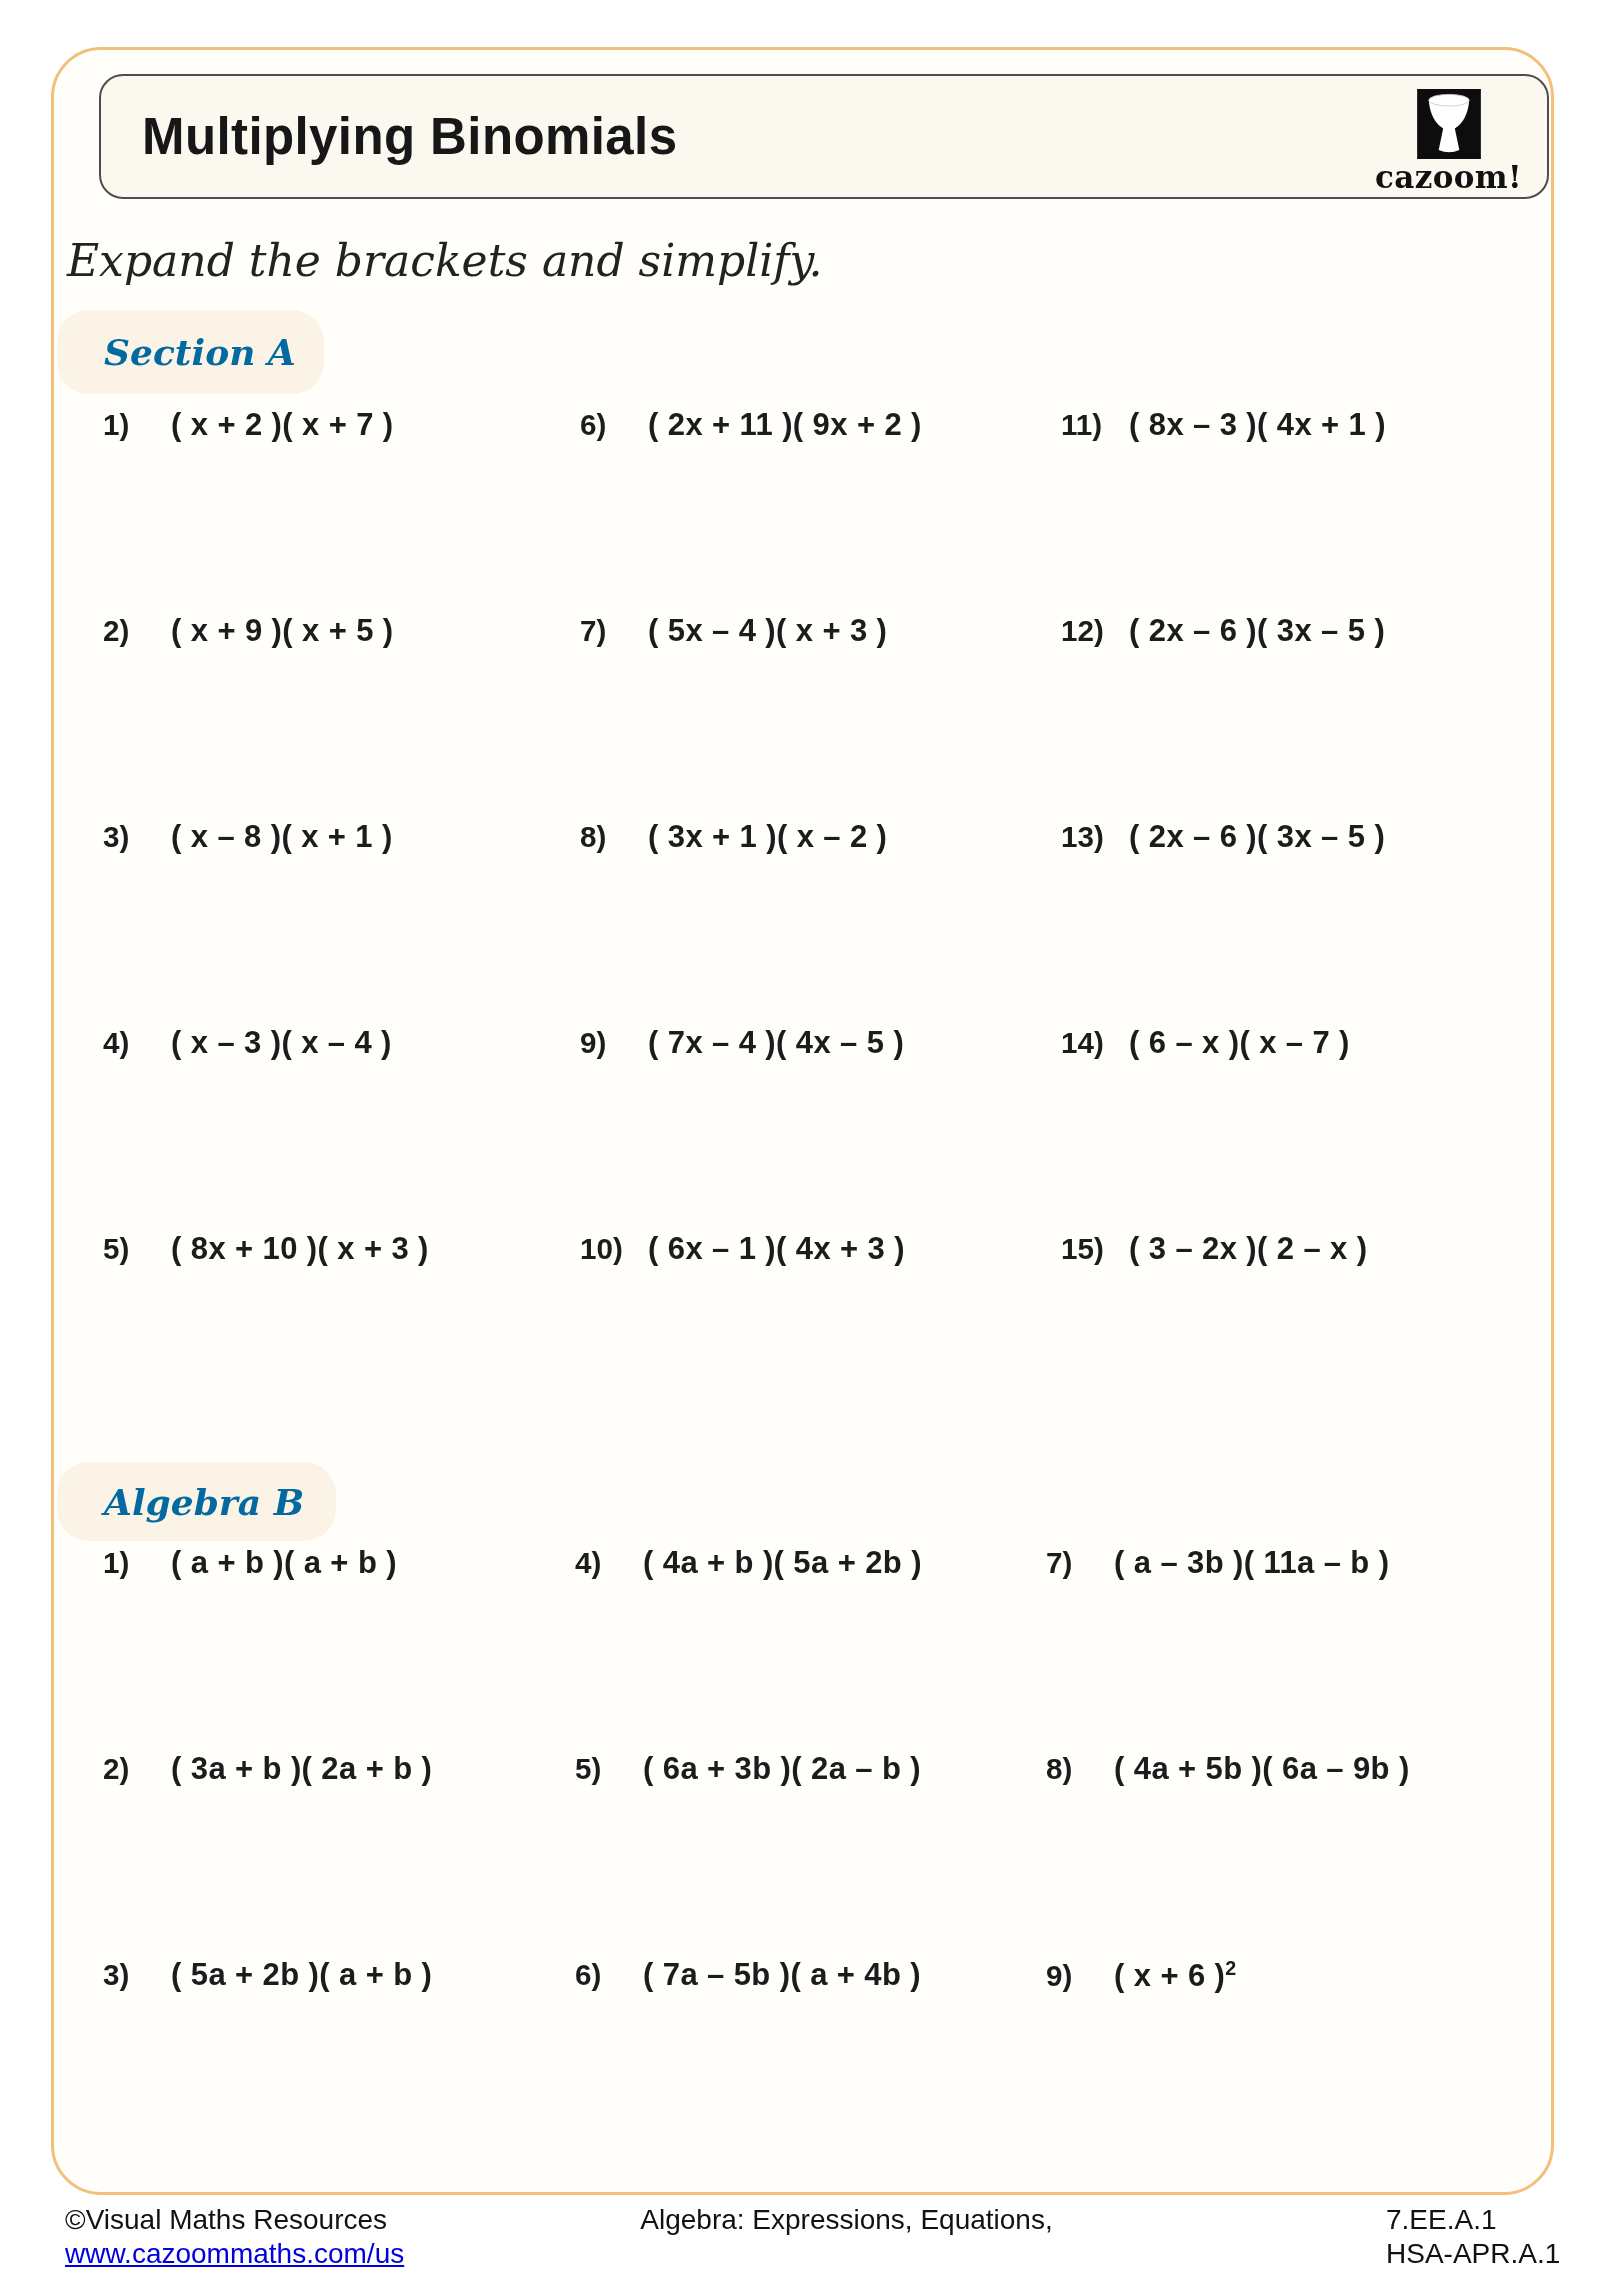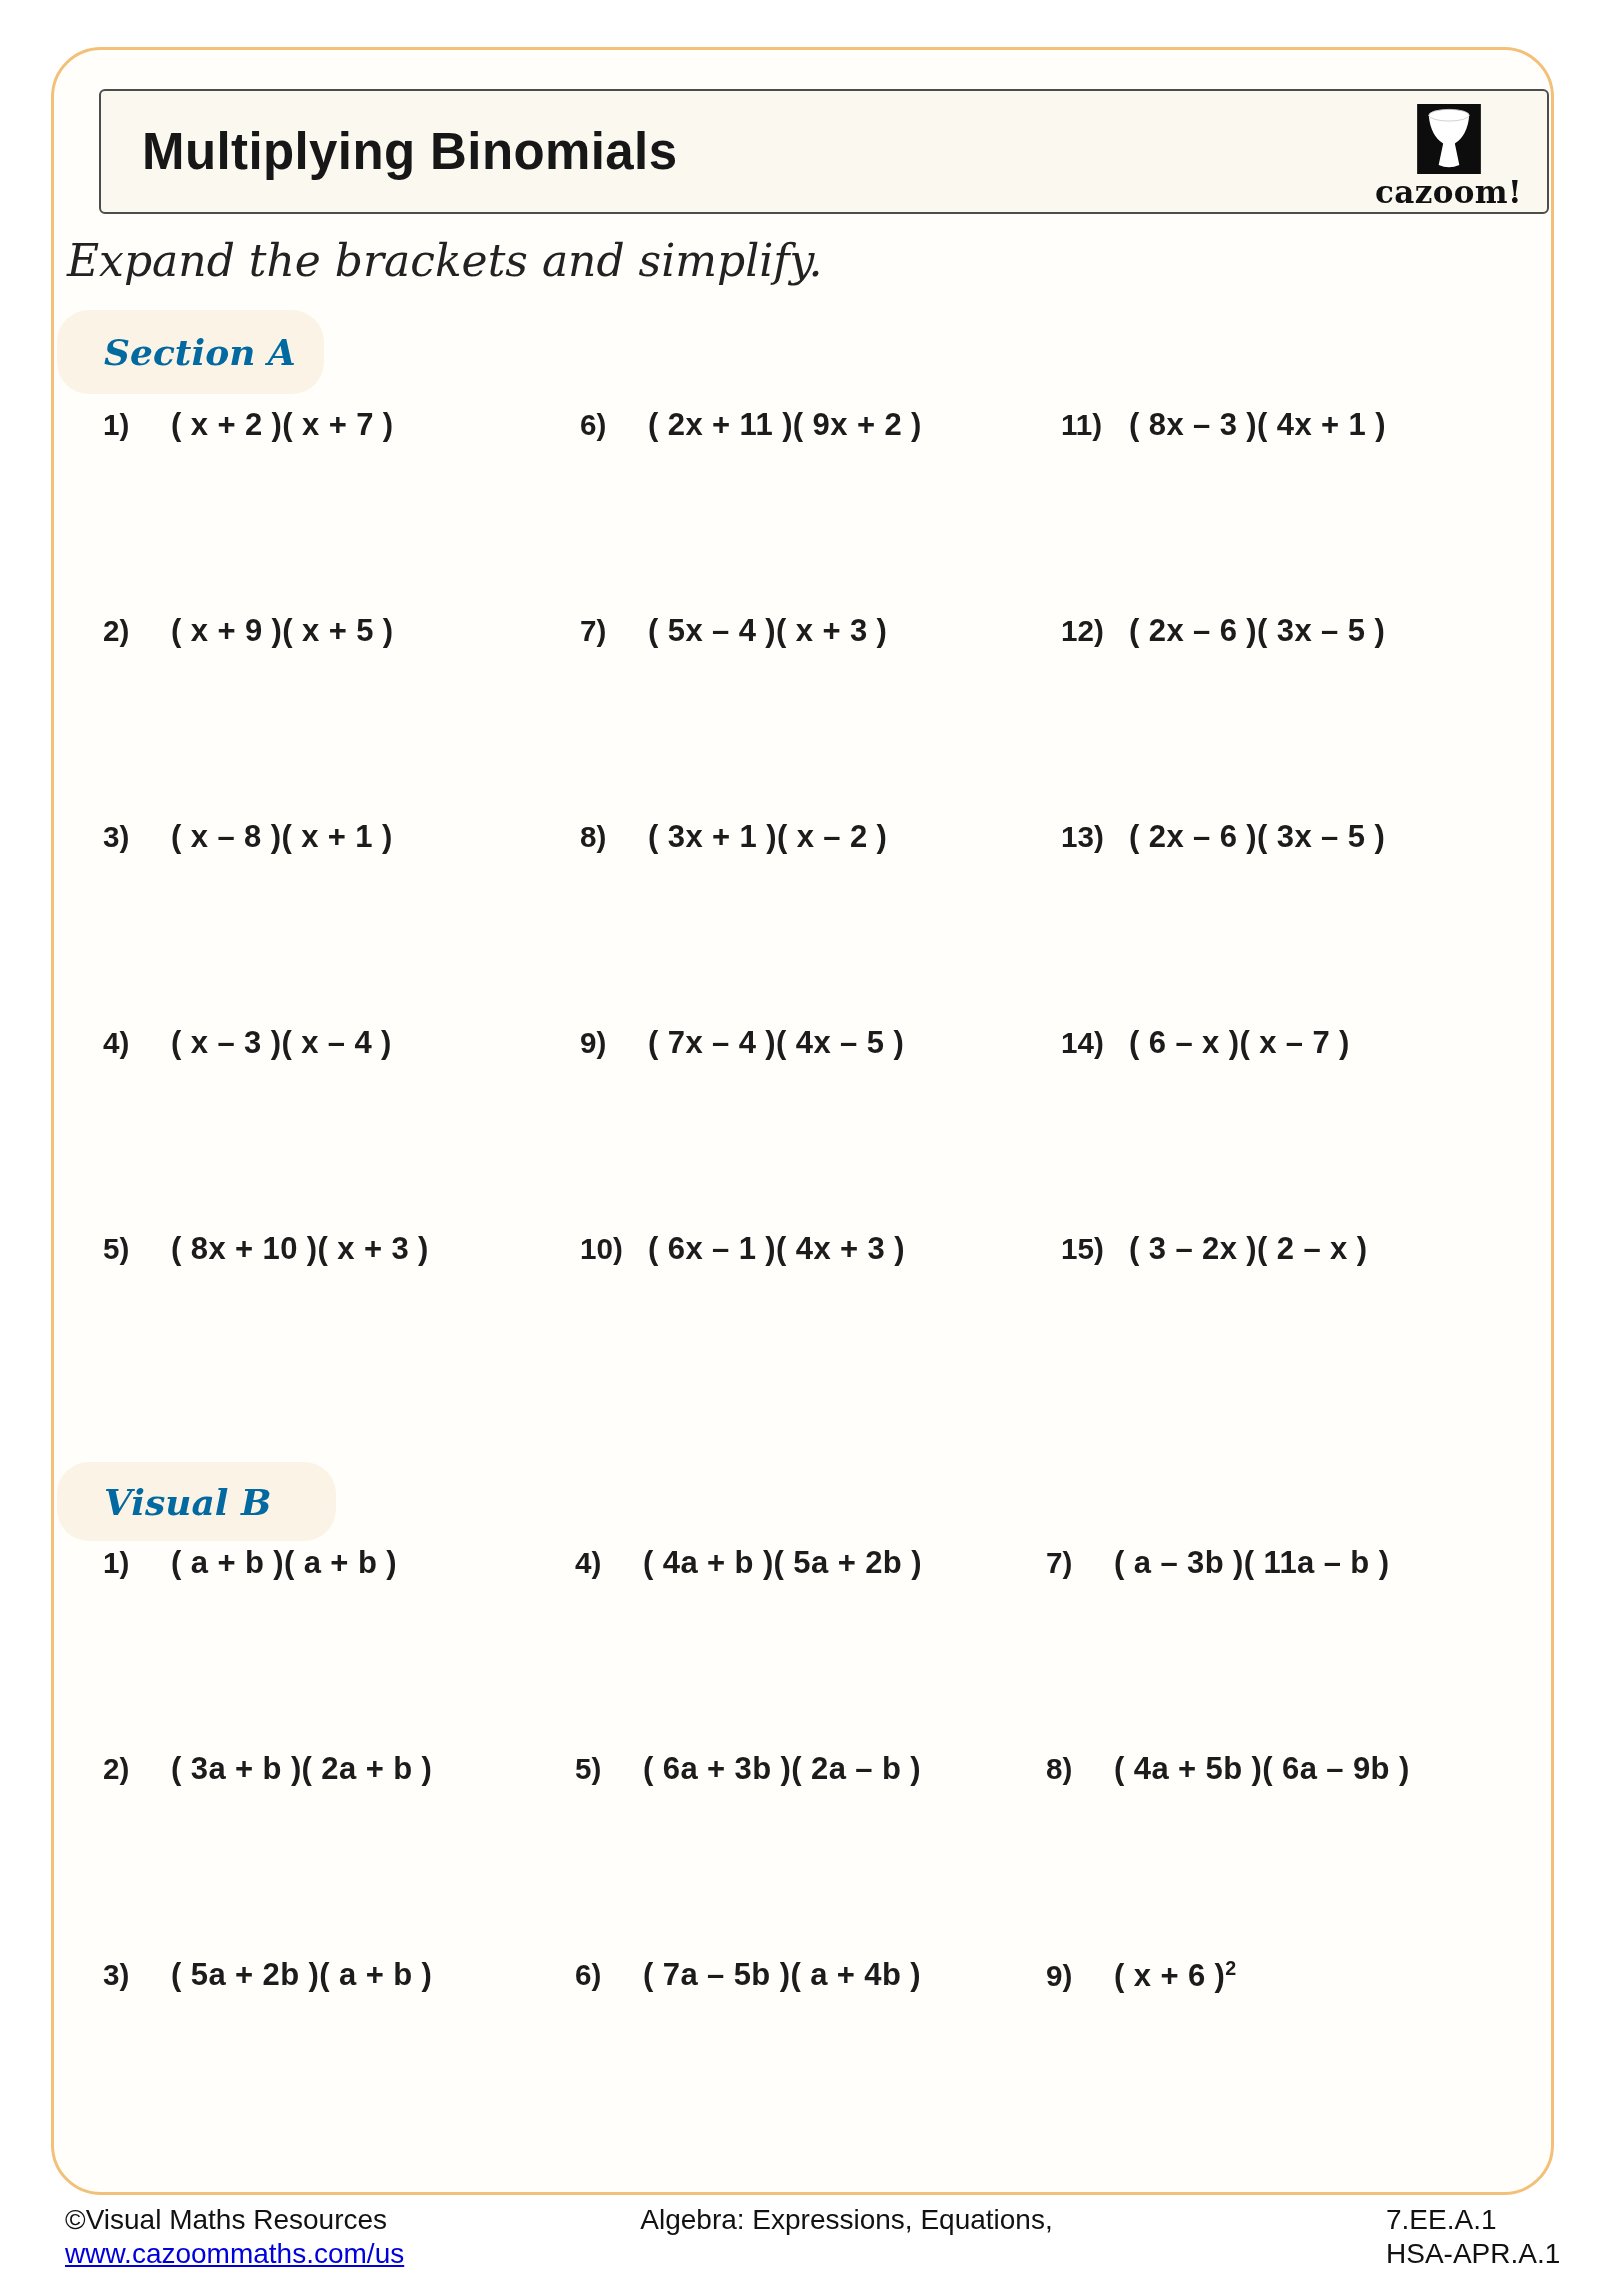--- a/index.html
+++ b/index.html
@@ -4,22 +4,22 @@
 <style>
   html,body{margin:0;padding:0;background:#ffffff;}
   #page{position:relative;width:1622px;height:2293px;background:#ffffff;
         font-family:"Liberation Sans",sans-serif;overflow:hidden;}
 
   
   .outer-border{position:absolute;left:51px;top:47px;width:1497px;height:2142px;
         border:3.6px solid #F2C078;border-radius:50px;background:#fffefb;}
 
   
-  .title-box{position:absolute;left:99px;top:89px;width:1450px;height:125px;
-        background:#FAF8EF;border:2.7px solid #4d4d4d;border-radius:6px;
+  .title-box{position:absolute;left:99px;top:74px;width:1450px;height:125px;
+        background:#FAF8EF;border:2.7px solid #4d4d4d;border-radius:24px;
         display:flex;align-items:center;box-sizing:border-box;}
   .title-text{padding-left:41px;font-size:51px;font-weight:800;color:#171717;
         letter-spacing:0.4px;}
   .logo{position:absolute;right:36px;top:12.5px;width:125px;display:flex;
         flex-direction:column;align-items:center;}
   .logo-square{width:64px;height:70px;}
   .logo-word{font-family:"DejaVu Serif",serif;font-weight:700;font-size:31px;
         color:#111;letter-spacing:0.4px;margin-top:0.9px;}
 
   .instruction{position:absolute;left:67px;top:235px;
@@ -127,21 +127,21 @@
   <div class="prob" style="left:1061px;top:1025px">
     <span class="pnum">14)</span>
     <span class="pexpr">( 6 – x )( x – 7 )</span>
   </div>
   <div class="prob" style="left:1061px;top:1231px">
     <span class="pnum">15)</span>
     <span class="pexpr">( 3 – 2x )( 2 – x )</span>
   </div>
 
   <div class="section-pill" id="pill-b">
-    <span class="section-label">Visual B</span>
+    <span class="section-label">Algebra B</span>
   </div>
 
   <div class="prob" style="left:103px;top:1545px">
     <span class="pnum">1)</span>
     <span class="pexpr">( a + b )( a + b )</span>
   </div>
   <div class="prob" style="left:103px;top:1751px">
     <span class="pnum">2)</span>
     <span class="pexpr">( 3a + b )( 2a + b )</span>
   </div>

